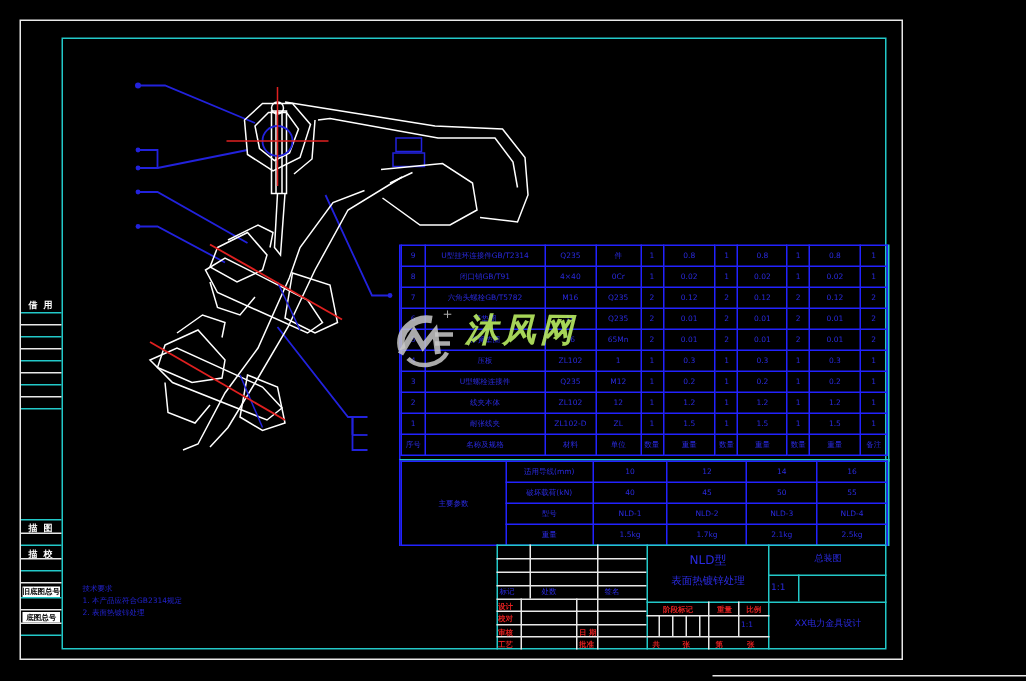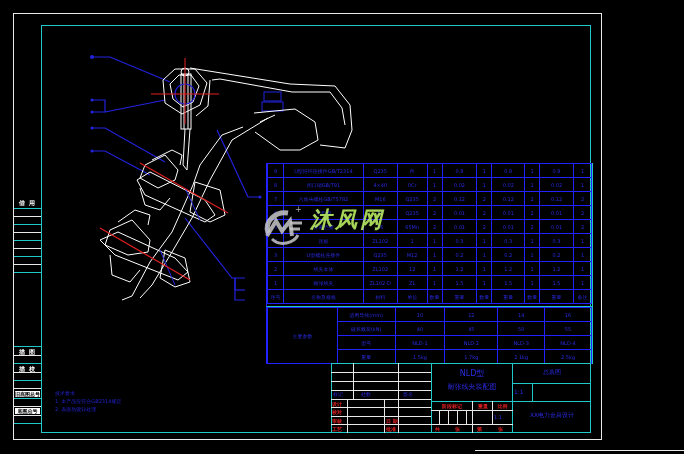--- a/index.html
+++ b/index.html
@@ -353,21 +353,21 @@
   <div class="tb-cell blue" style="left:72px;top:28px;width:25px;font-size:5px">签名</div>
 
   <div class="tb-cell red" style="left:1px;top:38px">设计</div>
   <div class="tb-cell red" style="left:1px;top:46px">校对</div>
   <div class="tb-cell red" style="left:1px;top:55px">审核</div>
   <div class="tb-cell red" style="left:1px;top:63px">工艺</div>
   <div class="tb-cell red" style="left:55px;top:55px">日 期</div>
   <div class="tb-cell red" style="left:55px;top:63px">批准</div>
 
   <div class="tb-cell blue" style="left:101px;top:5px;width:80px;text-align:center;font-size:8px">NLD型</div>
-  <div class="tb-cell blue" style="left:101px;top:19px;width:80px;text-align:center;font-size:7px">耐张线夹装配图</div>
+  <div class="tb-cell blue" style="left:101px;top:19px;width:80px;text-align:center;font-size:7px">表面热镀锌处理</div>
   <div class="cline" style="left:100px;top:38px;width:160px;height:1px"></div>
   <div class="cline" style="left:181px;top:0;width:1px;height:70px"></div>
 
   <div class="tb-cell red" style="left:101px;top:40px;width:40px;text-align:center">阶段标记</div>
   <div class="tb-cell red" style="left:142px;top:40px;width:20px;text-align:center">重量</div>
   <div class="tb-cell red" style="left:162px;top:40px;width:19px;text-align:center">比例</div>
   <div class="wline" style="left:100px;top:47px;width:82px;height:1px"></div>
   <div class="wline" style="left:100px;top:61px;width:82px;height:1px"></div>
   <div class="wline" style="left:108px;top:47px;width:1px;height:14px"></div>
   <div class="wline" style="left:117px;top:47px;width:1px;height:14px"></div>

